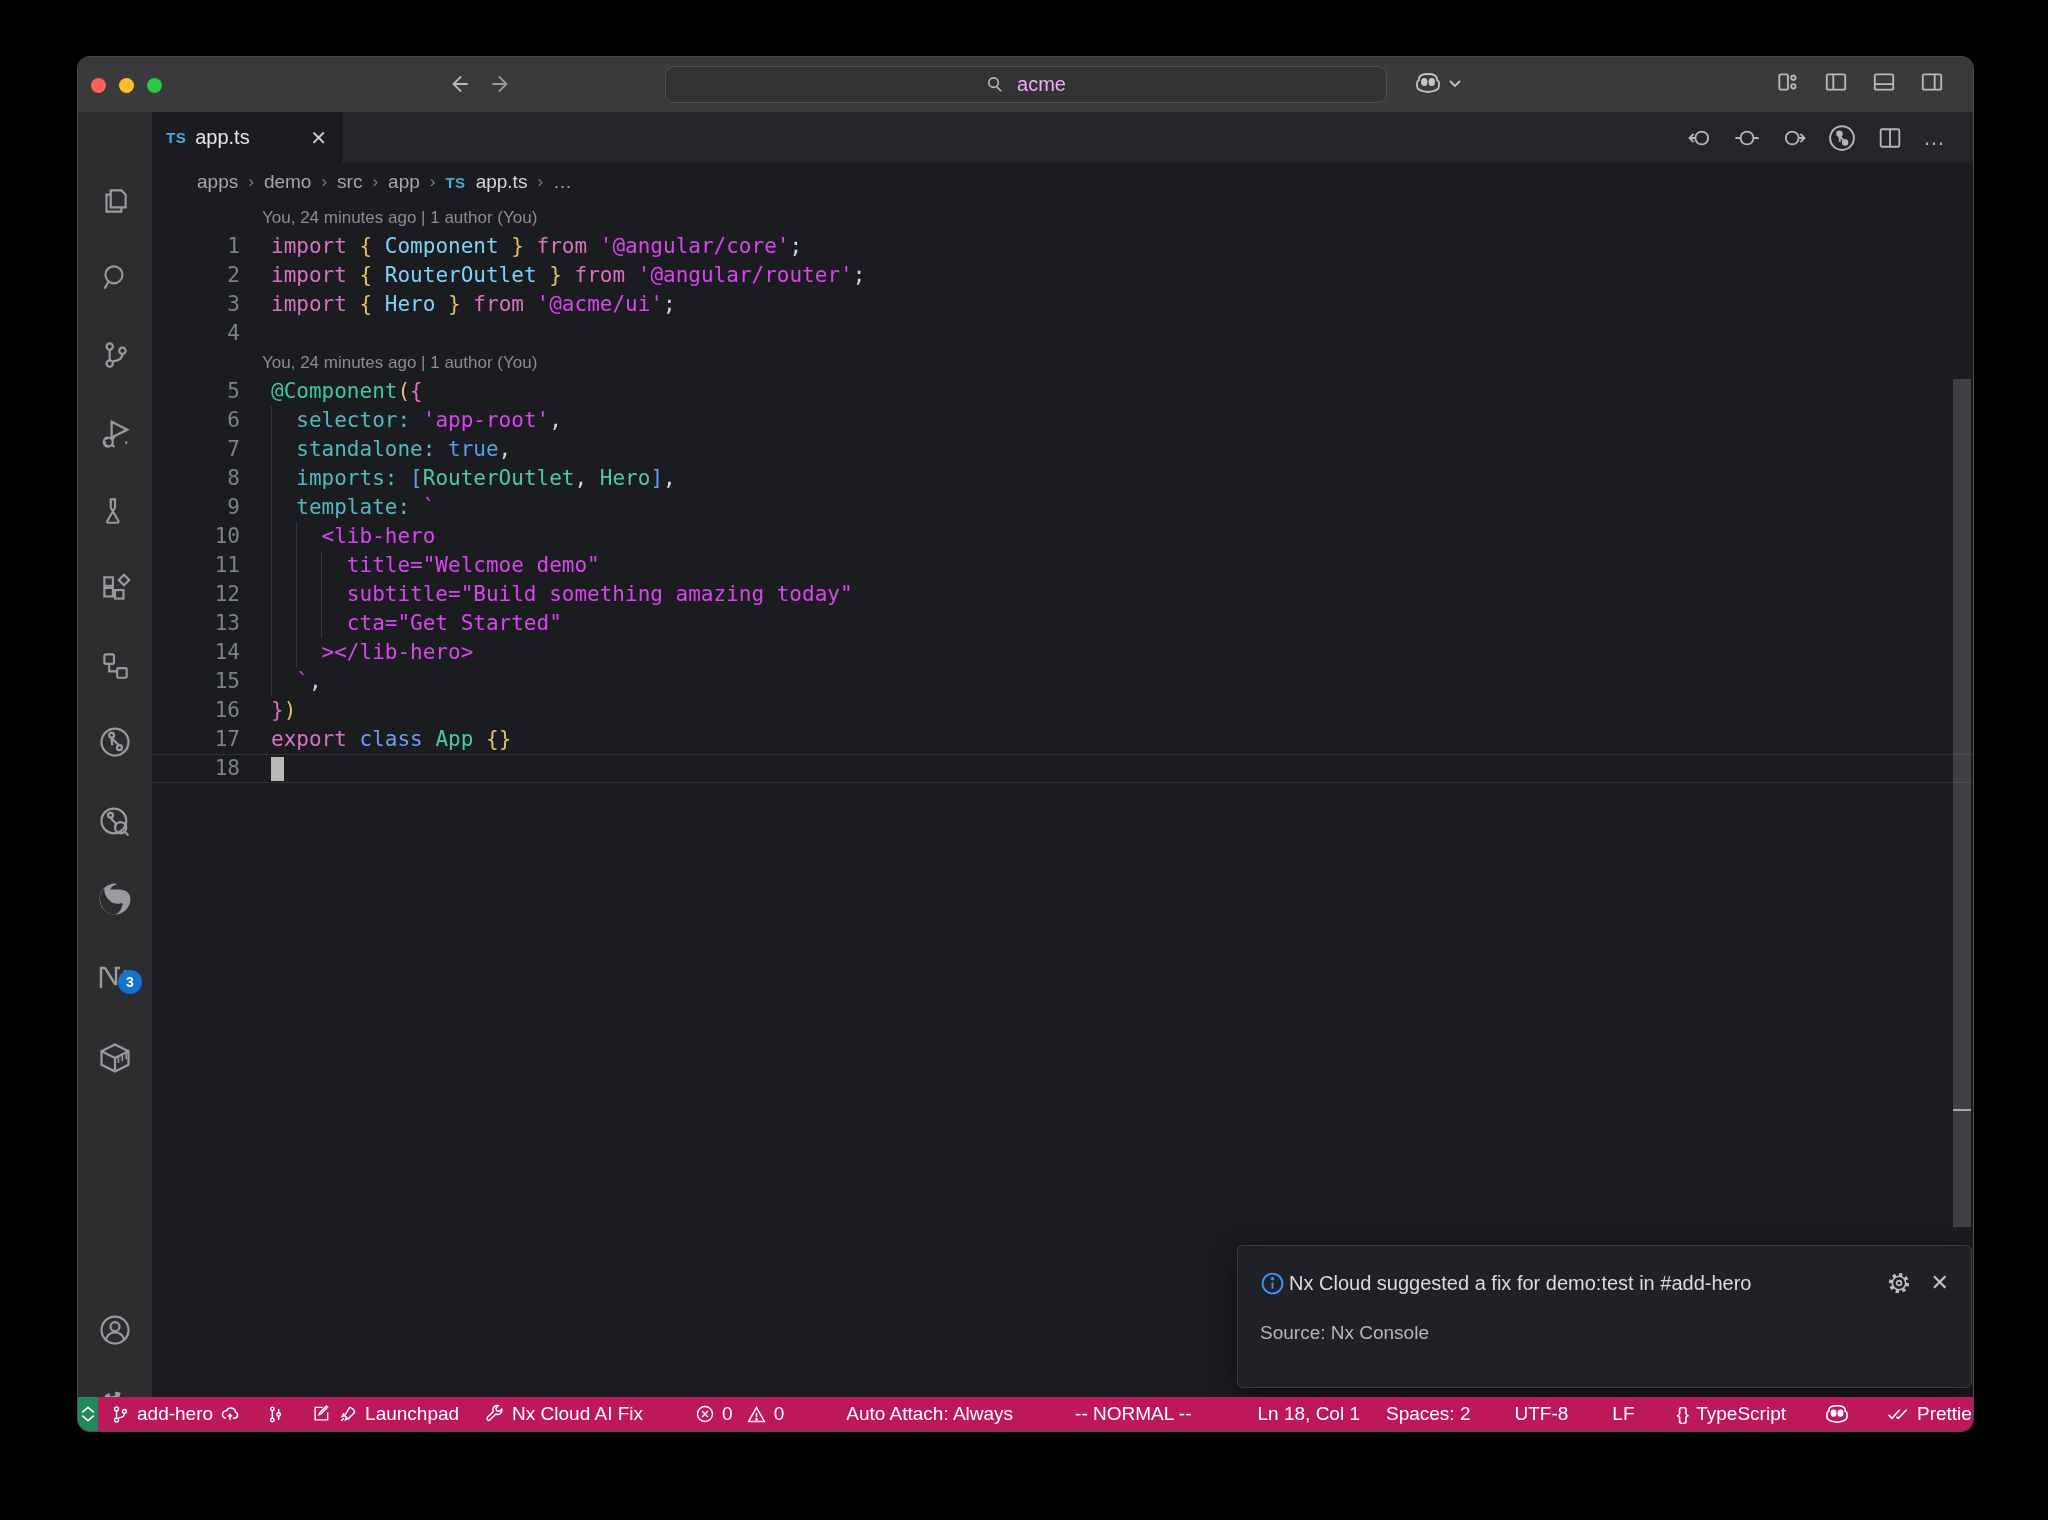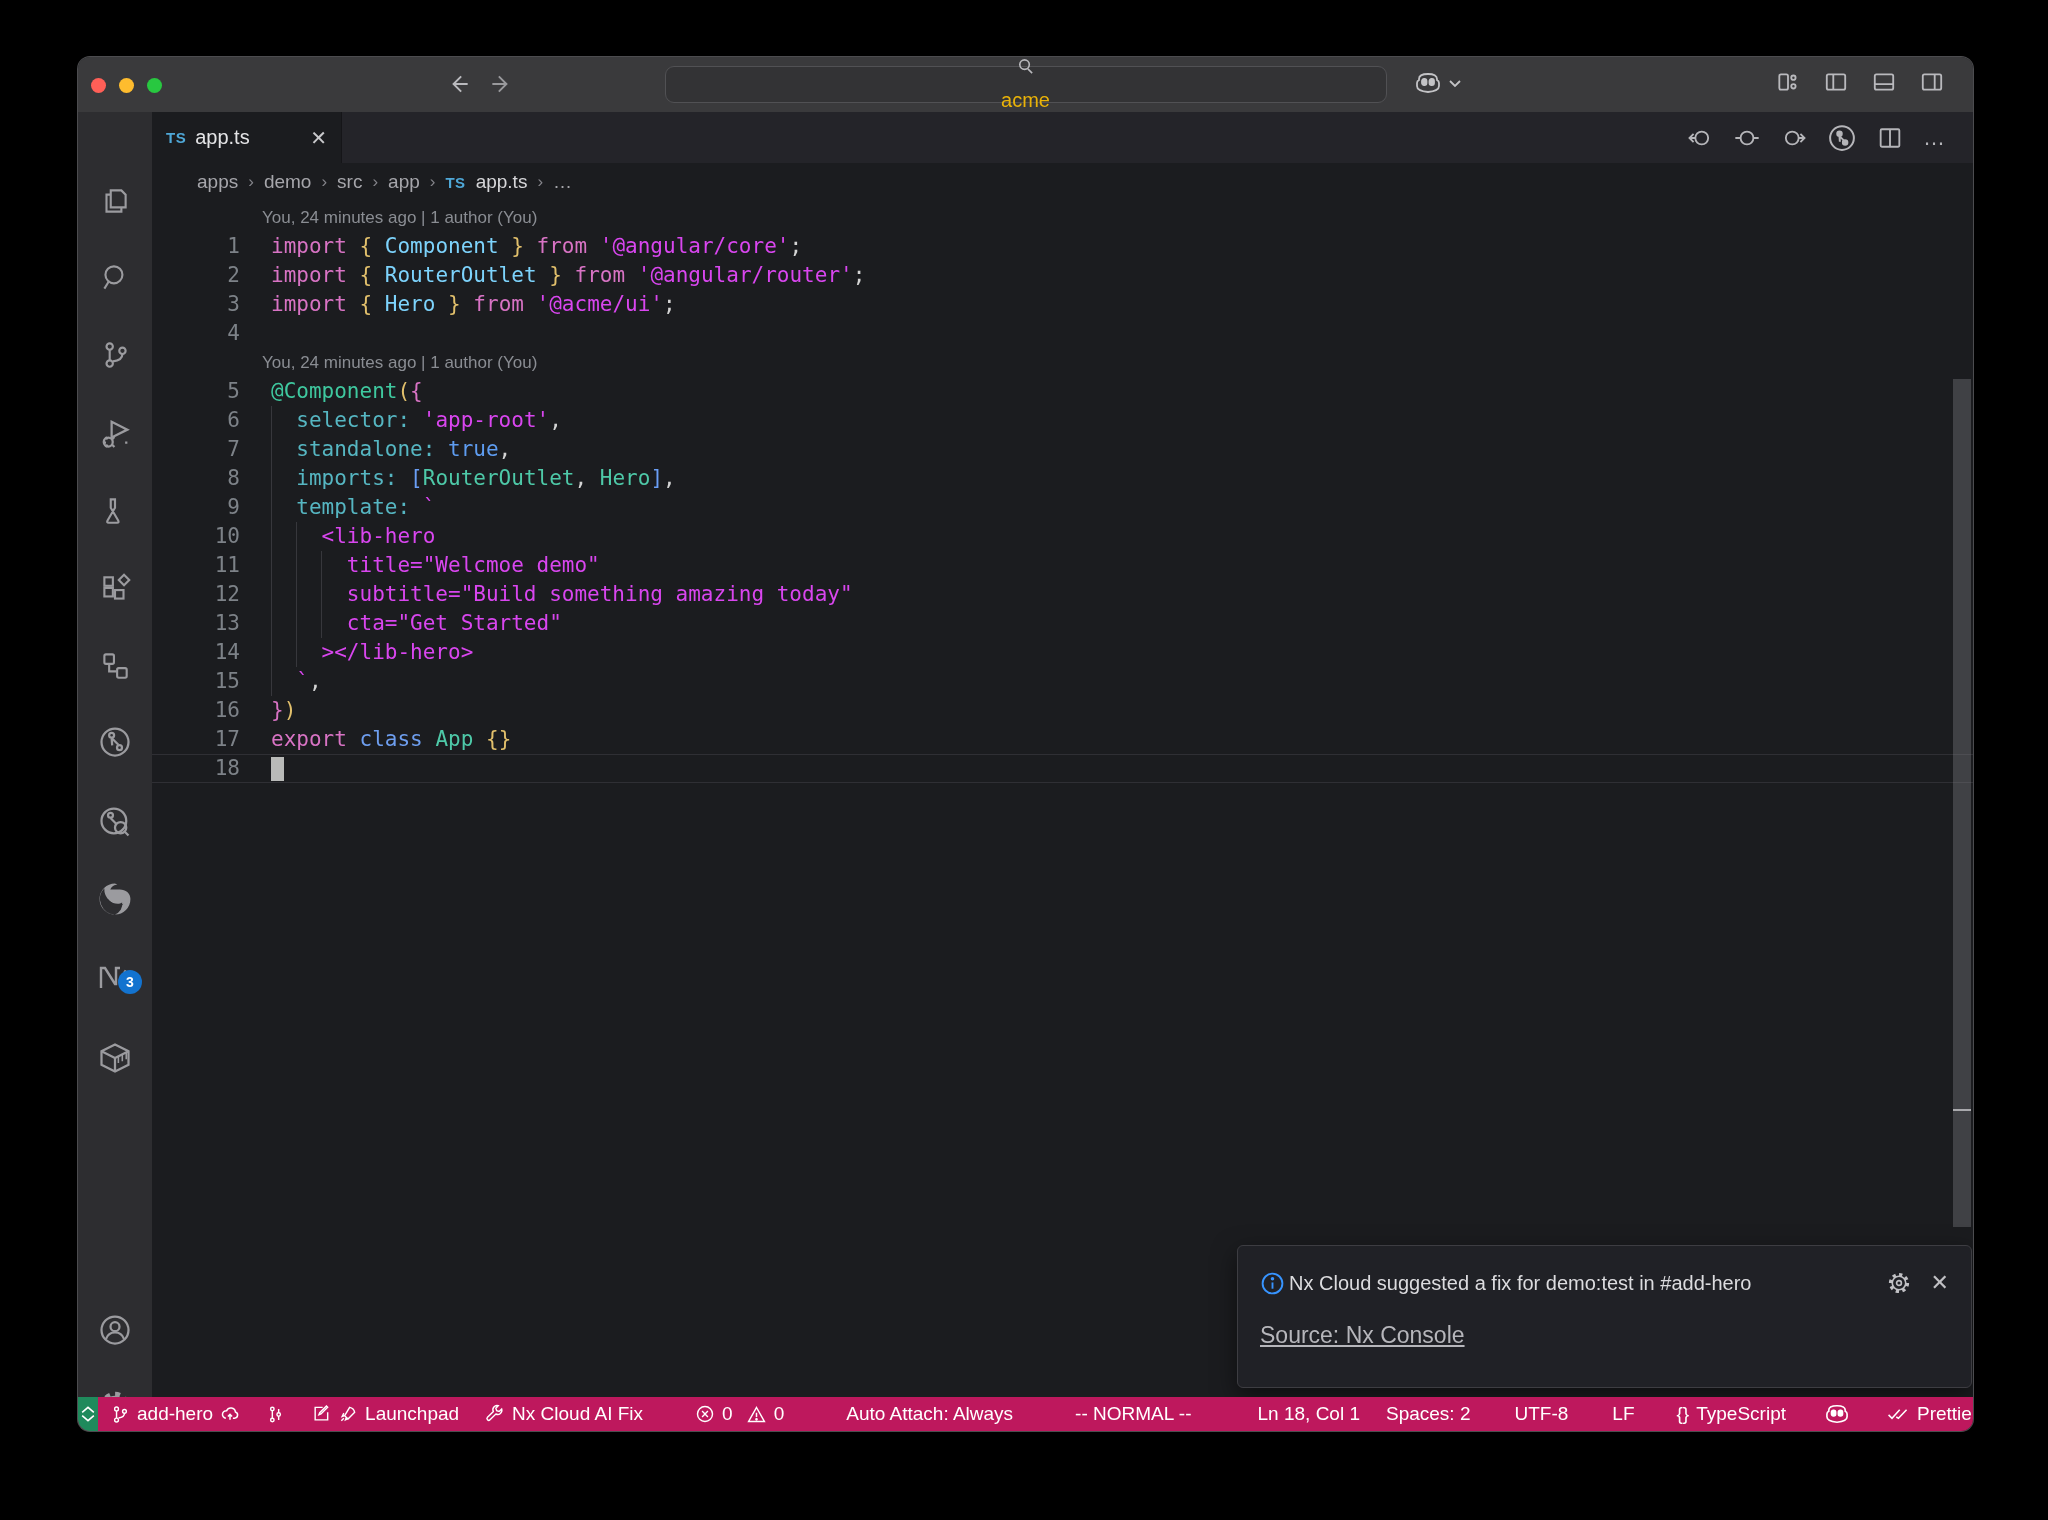--- a/index.html
+++ b/index.html
@@ -9,21 +9,21 @@
   .win{position:absolute;left:78px;top:57px;width:1895px;height:1374px;background:#1b1c1f;
     border-radius:12px;box-shadow:0 0 0 1px #4c4c4f, 0 18px 60px rgba(0,0,0,.7);overflow:hidden;}
 
   
   .titlebar{position:absolute;left:0;top:0;right:0;height:55px;background:#3a3a3c;display:flex;align-items:center;}
   .lights{position:absolute;left:13px;top:21px;display:flex;gap:13px;}
   .light{width:15px;height:15px;border-radius:50%;}
   .nav-arrows{position:absolute;left:368px;top:14px;display:flex;gap:16px;color:#b9b9bd;}
   .searchbox{position:absolute;left:50%;transform:translateX(-50%);top:9px;width:722px;height:37px;
     background:#333335;border:1px solid #515154;border-radius:9px;display:flex;align-items:center;justify-content:center;
-    gap:13px;color:#eab308;font-size:20px;flex-direction:column;}
+    gap:13px;color:#f0abfc;font-size:20px;}
   .tb-right-icons{position:absolute;right:28px;top:12px;display:flex;gap:22px;align-items:center;color:#b9b9bd;}
   .tb-copilot{position:absolute;left:1336px;top:14px;display:flex;align-items:center;gap:6px;color:#c3c3c6;}
 
   
   .activitybar{position:absolute;left:0;top:55px;bottom:34px;width:74px;background:#2d2d30;}
   .ab-icon{position:absolute;left:50%;transform:translate(-50%,-50%);color:#9b9b9f;}
   .nx-badge{position:absolute;left:40px;top:858px;width:24px;height:24px;border-radius:50%;
     display:flex;align-items:center;justify-content:center;color:#fff;font-size:14px;font-weight:bold;}
 
   
@@ -56,21 +56,21 @@
   .scrollbar{position:absolute;top:144px;right:0;width:22px;bottom:0;}
   .sb-thumb{position:absolute;left:2px;right:2px;top:34px;height:848px;background:rgba(125,125,132,.38);}
   .sb-mark{position:absolute;left:2px;right:2px;top:764px;height:2px;background:#a9a9ad;}
 
   
   .toast{position:absolute;left:1159px;top:1188px;width:735px;height:143px;background:#202126;
     border:1px solid #3d3d42;border-radius:6px;box-shadow:0 8px 24px rgba(0,0,0,.5);padding:24px 22px 0 22px;}
   .toast-head{display:flex;align-items:center;gap:4px;color:#dcdcdf;font-size:20px;}
   .toast-actions{margin-left:auto;display:flex;gap:20px;color:#c0c0c4;align-items:center;}
   .toast-foot{display:flex;align-items:center;margin-top:26px;}
-  .toast-src{color:#b6b6bb;font-size:23px;text-decoration:underline;}
+  .toast-src{color:#b6b6bb;font-size:19px;}
   .toast-btns{margin-left:auto;display:flex;gap:14px;}
   .btn{height:44px;display:flex;align-items:center;padding:0 18px;border-radius:4px;font-size:19px;color:#fff;}
   .btn-sec{background:#3d4045;color:#e3e3e6;}
 
   
   .statusbar{position:absolute;left:0;right:0;bottom:0;height:34px;display:flex;align-items:stretch;
     color:#fff;font-size:19px;}
   .sb-green{width:47px;display:flex;align-items:center;justify-content:center;}
   .sb-item{display:flex;align-items:center;gap:7px;padding:0 13px;white-space:nowrap;}
   .sb-right{margin-left:auto;display:flex;align-items:stretch;padding-right:10px;}

